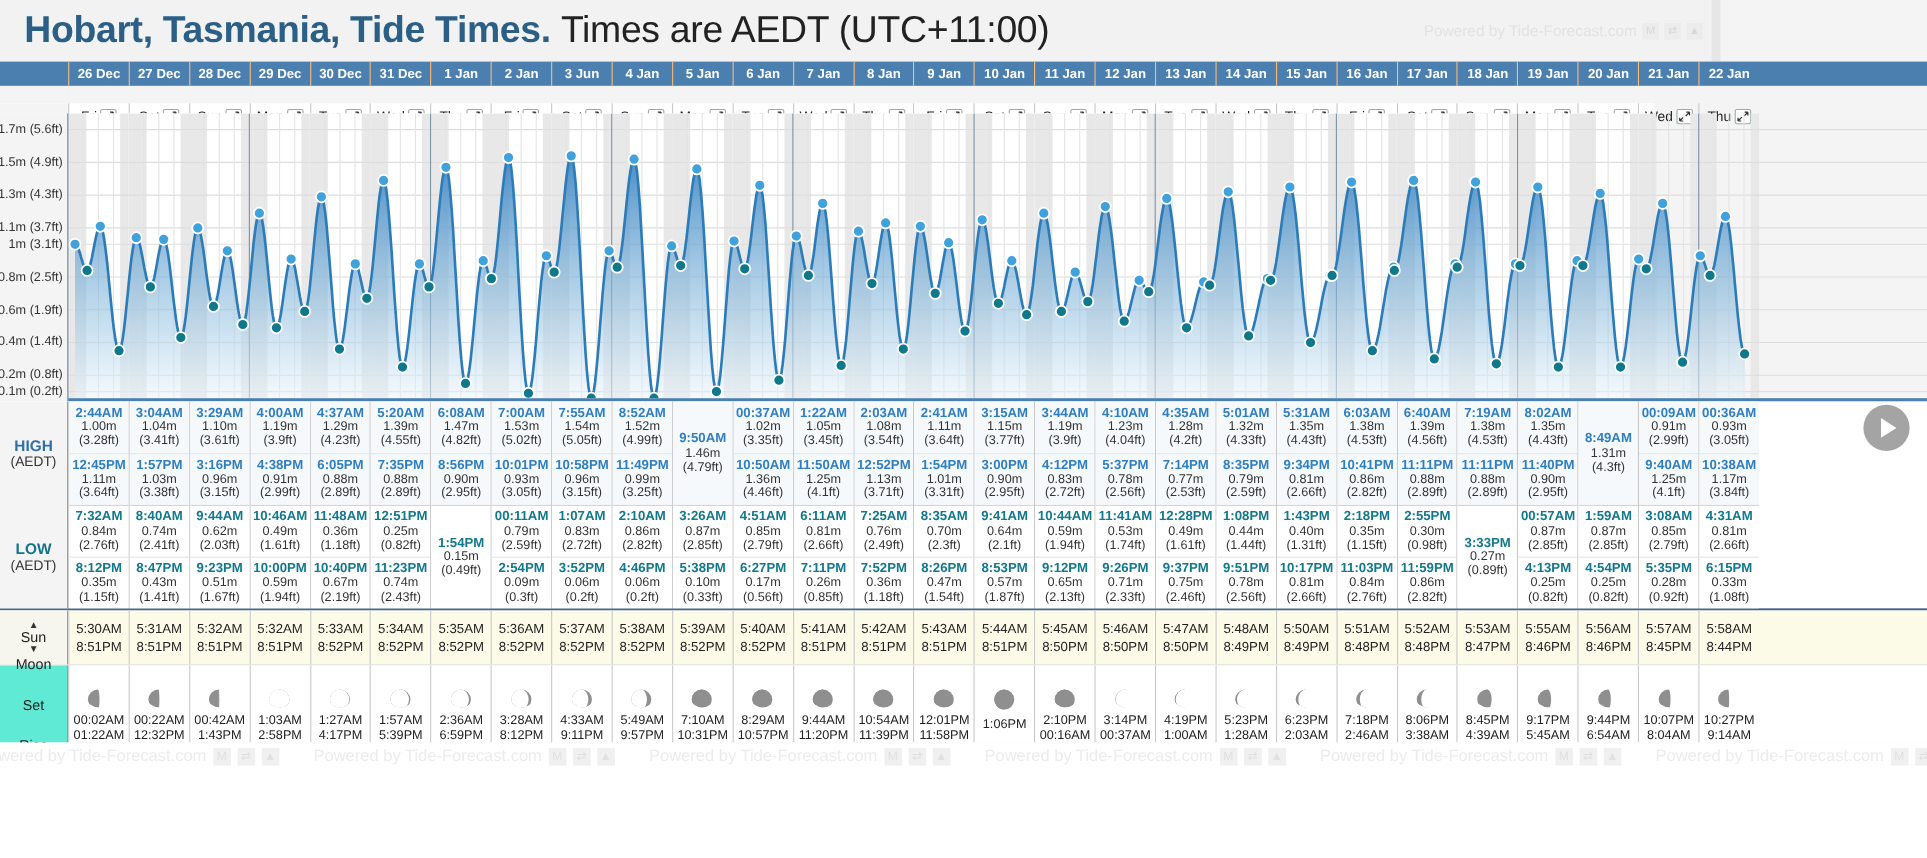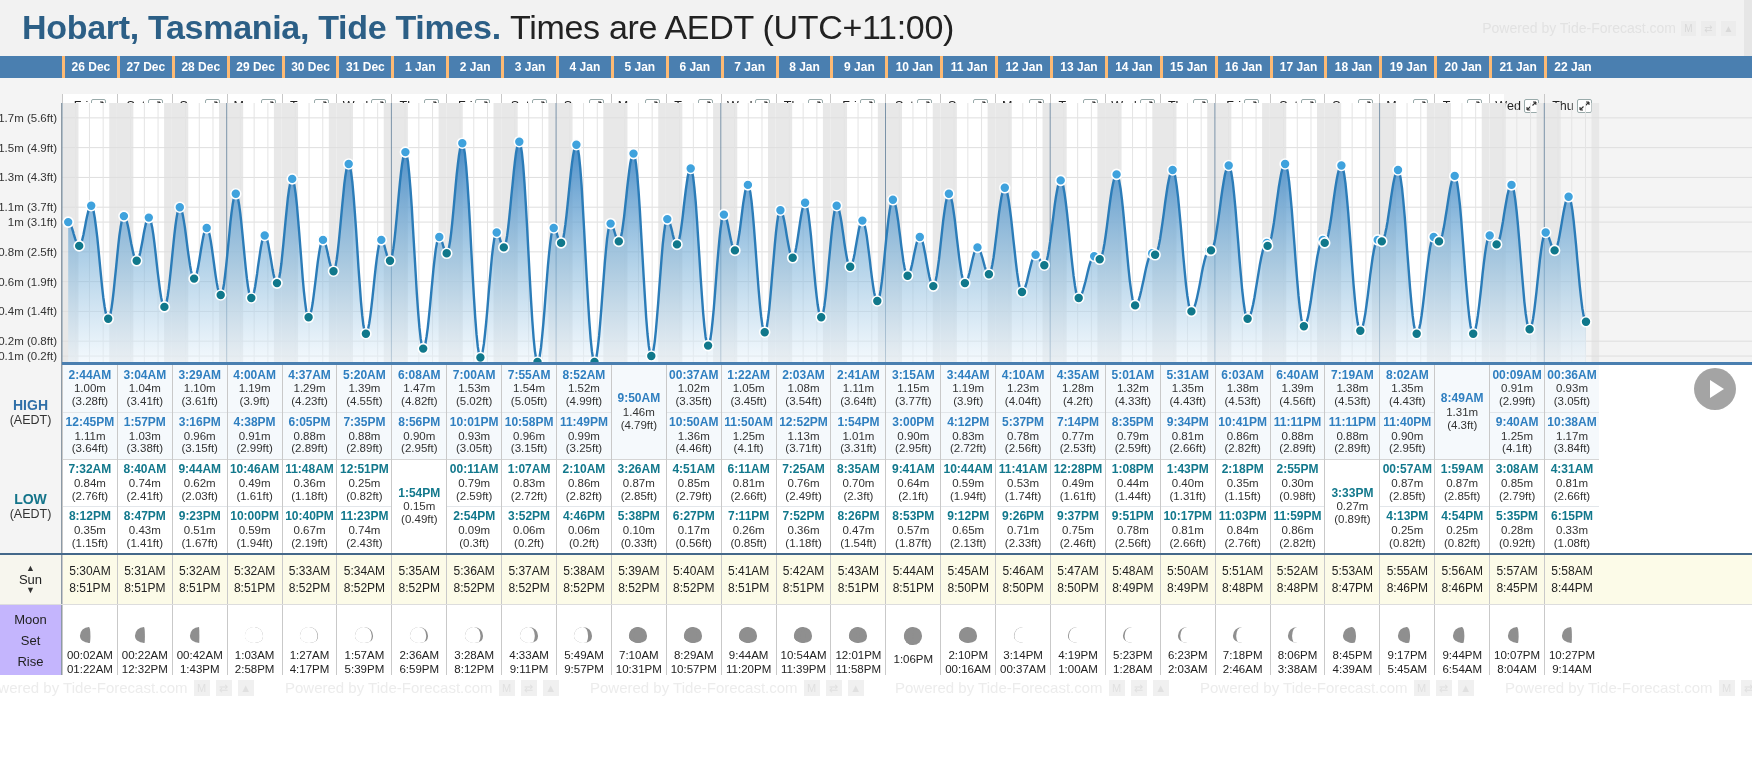--- a/index.html
+++ b/index.html
@@ -1,35 +1,35 @@
 <!DOCTYPE html>
 <html><head>
 <meta charset="utf-8">
 <style>
   * { box-sizing: border-box; margin:0; padding:0; }
   html,body{ width:1752px; height:780px; overflow:hidden; background:#fff;
     font-family:"Liberation Sans", sans-serif; }
   #app{ position:relative; width:1752px; height:780px; background:#f4f4f4; }
 
   
-  .titlebar{ position:absolute; left:0; top:0; width:1752px; height:56px; background:#f2f2f2; }
+  .titlebar{ position:absolute; left:0; top:0; width:1564px; height:56px; background:#f2f2f2; }
   .title-text{ position:absolute; left:22px; top:8px; font-size:34px; font-weight:bold;
     color:#222; white-space:nowrap; letter-spacing:-0.3px; }
   .title-text .loc{ color:#2c5f86; }
   .title-text .tz{ color:#222; font-weight:normal; }
   .powered-top{ position:absolute; right:16px; top:20px; font-size:14px; color:#e2e2e2;
     display:flex; align-items:center; gap:5px; }
   .pw-badge{ display:inline-block; width:15px; height:15px; background:#ececec; color:#d8d8d8;
     font-size:10px; line-height:15px; text-align:center; }
 
   
   .datehdr{ position:absolute; left:0; top:56px; width:1752px; height:22px; background:#4a7fb0;
     display:flex; }
   .datehdr .lead{ width:62px; flex:0 0 62px; }
-  .datehdr .dcell{ flex:0 0 54.9px; border-left:3px solid #fdba74; color:#fff;
+  .datehdr .dcell{ flex:0 0 54.9px; border-left:1px solid #fdba74; color:#fff;
     font-size:12px; font-weight:bold; line-height:22px; text-align:center; overflow:hidden;
     white-space:nowrap; }
 
   
   .dowhdr{ position:absolute; left:0; top:78px; width:1504px; height:25px; background:#fff;
     display:flex; border-bottom:1px solid #bbb;margin-top:16px;}
   .dowhdr .lead{ width:62px; flex:0 0 62px; background:#f4f4f4; }
   .dowhdr .dcell{ flex:0 0 54.9px; border-left:1px solid #c8c8c8; display:flex;
     align-items:center; justify-content:center; gap:3px; font-size:12.5px; color:#222; }
   .expand{ width:15px; height:14px; border:1px solid #9aa; border-radius:2px; background:#fff;
@@ -75,22 +75,22 @@
   .sunrow .lead{ width:62px; flex:0 0 62px; background:#f7f6ee; border-right:1px solid #8c9aa6;
     display:flex; flex-direction:column; align-items:center; justify-content:center; }
   .sunrow .lead .arrU,.sunrow .lead .arrD{ font-size:9px; color:#333; line-height:7px; }
   .sunrow .lead .lbl{ font-size:13px; color:#222; }
   .scol{ flex:0 0 54.9px; border-left:1px solid #c9c9c9; display:flex; flex-direction:column;
     align-items:center; justify-content:center; gap:3px; font-size:12px; color:#222; }
 
   
   .moonrow{ position:absolute; left:0; top:605px; width:1752px; height:70px; display:flex;
     background:#fff; }
-  .moonrow .lead{ width:62px; flex:0 0 62px; background:#c4b5fd; border-right:1px solid #8c9aa6;
-    display:flex; flex-direction:column; align-items:center; justify-content:center; gap:6px; }
+  .moonrow .lead{ width:62px; flex:0 0 62px; background:#5eead4; border-right:1px solid #8c9aa6;
+    display:flex; flex-direction:column; align-items:center; justify-content:center; gap:22px; }
   .moonrow .lead .lbl{ font-size:13px; color:#222; }
   .mcol{ flex:0 0 54.9px; border-left:1px solid #c9c9c9; display:flex; flex-direction:column;
     align-items:center; justify-content:flex-start; padding-top:21px; gap:2px;
     font-size:11.5px; color:#222; }
   .moon{ width:22px; height:22px; border-radius:50%; border:1px solid #333; position:relative;
     overflow:hidden; background:#fff; }
 
   
   .footer{ position:absolute; left:0; top:675px; width:1752px; height:105px; background:#fff; }
   .pw{ position:absolute; font-size:15px; color:#ececec; display:flex; align-items:center; gap:6px;
@@ -129,21 +129,21 @@
   <div class="datehdr">
     <div class="lead"></div>
   <div class="dcell">26 Dec</div>
       <div class="dcell">27 Dec</div>
       <div class="dcell">28 Dec</div>
       <div class="dcell">29 Dec</div>
       <div class="dcell">30 Dec</div>
       <div class="dcell">31 Dec</div>
       <div class="dcell">1 Jan</div>
       <div class="dcell">2 Jan</div>
-      <div class="dcell">3 Jan</div>
+      <div class="dcell">3 Jun</div>
       <div class="dcell">4 Jan</div>
       <div class="dcell">5 Jan</div>
       <div class="dcell">6 Jan</div>
       <div class="dcell">7 Jan</div>
       <div class="dcell">8 Jan</div>
       <div class="dcell">9 Jan</div>
       <div class="dcell">10 Jan</div>
       <div class="dcell">11 Jan</div>
       <div class="dcell">12 Jan</div>
       <div class="dcell">13 Jan</div>

